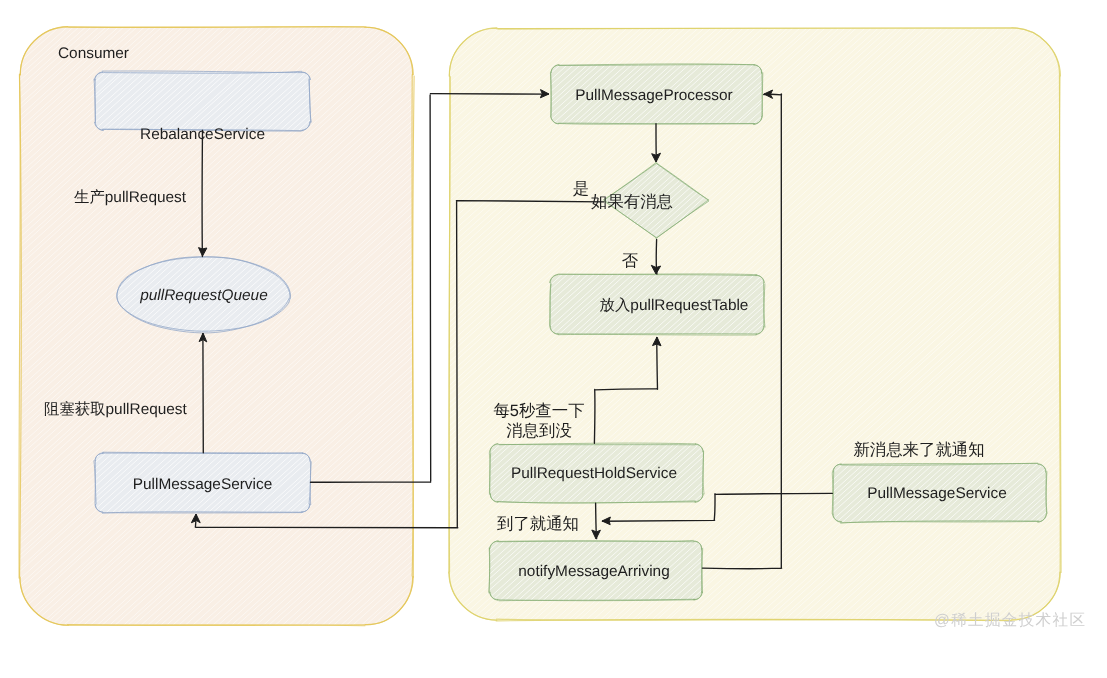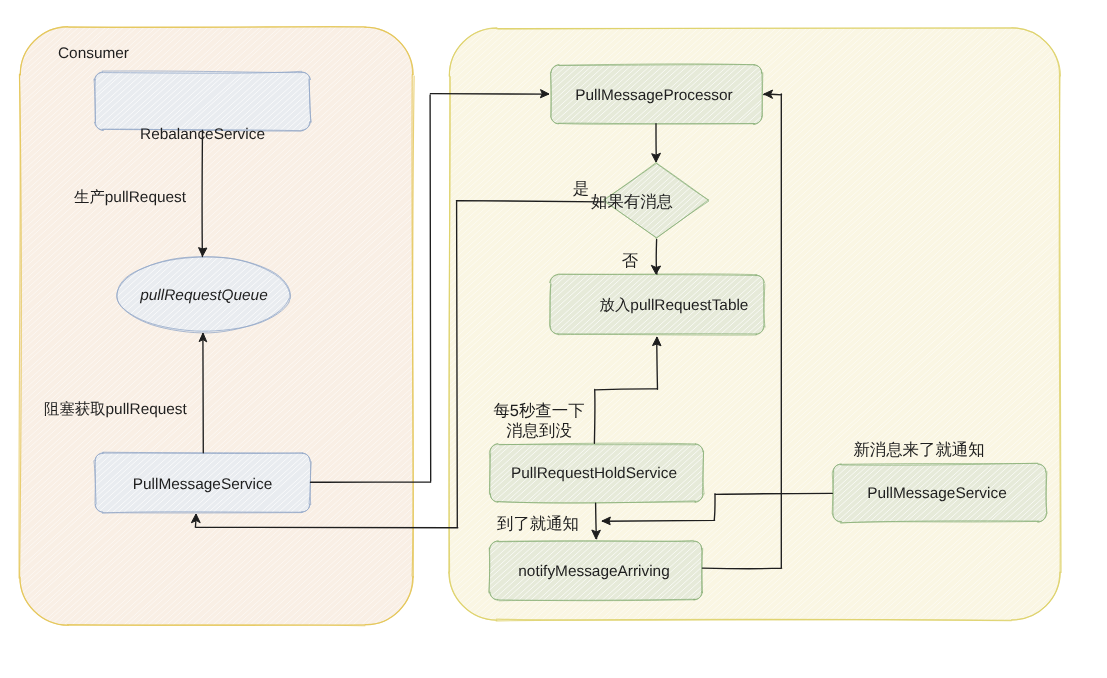--- a/index.html
+++ b/index.html
@@ -198,13 +198,14 @@
 <div class="lbl node-label center" style="left:594px;top:571px;">notifyMessageArriving</div>
 <div class="lbl node-label center" style="left:937px;top:493px;">PullMessageService</div>
 <div class="lbl" style="left:74px;top:188px;">生产pullRequest</div>
 <div class="lbl" style="left:44px;top:400px;">阻塞获取pullRequest</div>
 <div class="lbl center cjk" style="left:581px;top:189px;">是</div>
 <div class="lbl center cjk" style="left:630px;top:261px;">否</div>
 <div class="lbl center cjk" style="left:539px;top:411px;">每5秒查一下</div>
 <div class="lbl center cjk" style="left:539px;top:431px;">消息到没</div>
 <div class="lbl center cjk" style="left:538px;top:524px;">到了就通知</div>
 <div class="lbl center cjk" style="left:919px;top:450px;font-family:Liberation Mono, monospace;">新消息来了就通知</div>
+<div class="wm" style="left:934px;top:610px">@稀土掘金技术社区</div>
 </div>
 
 </body></html>

